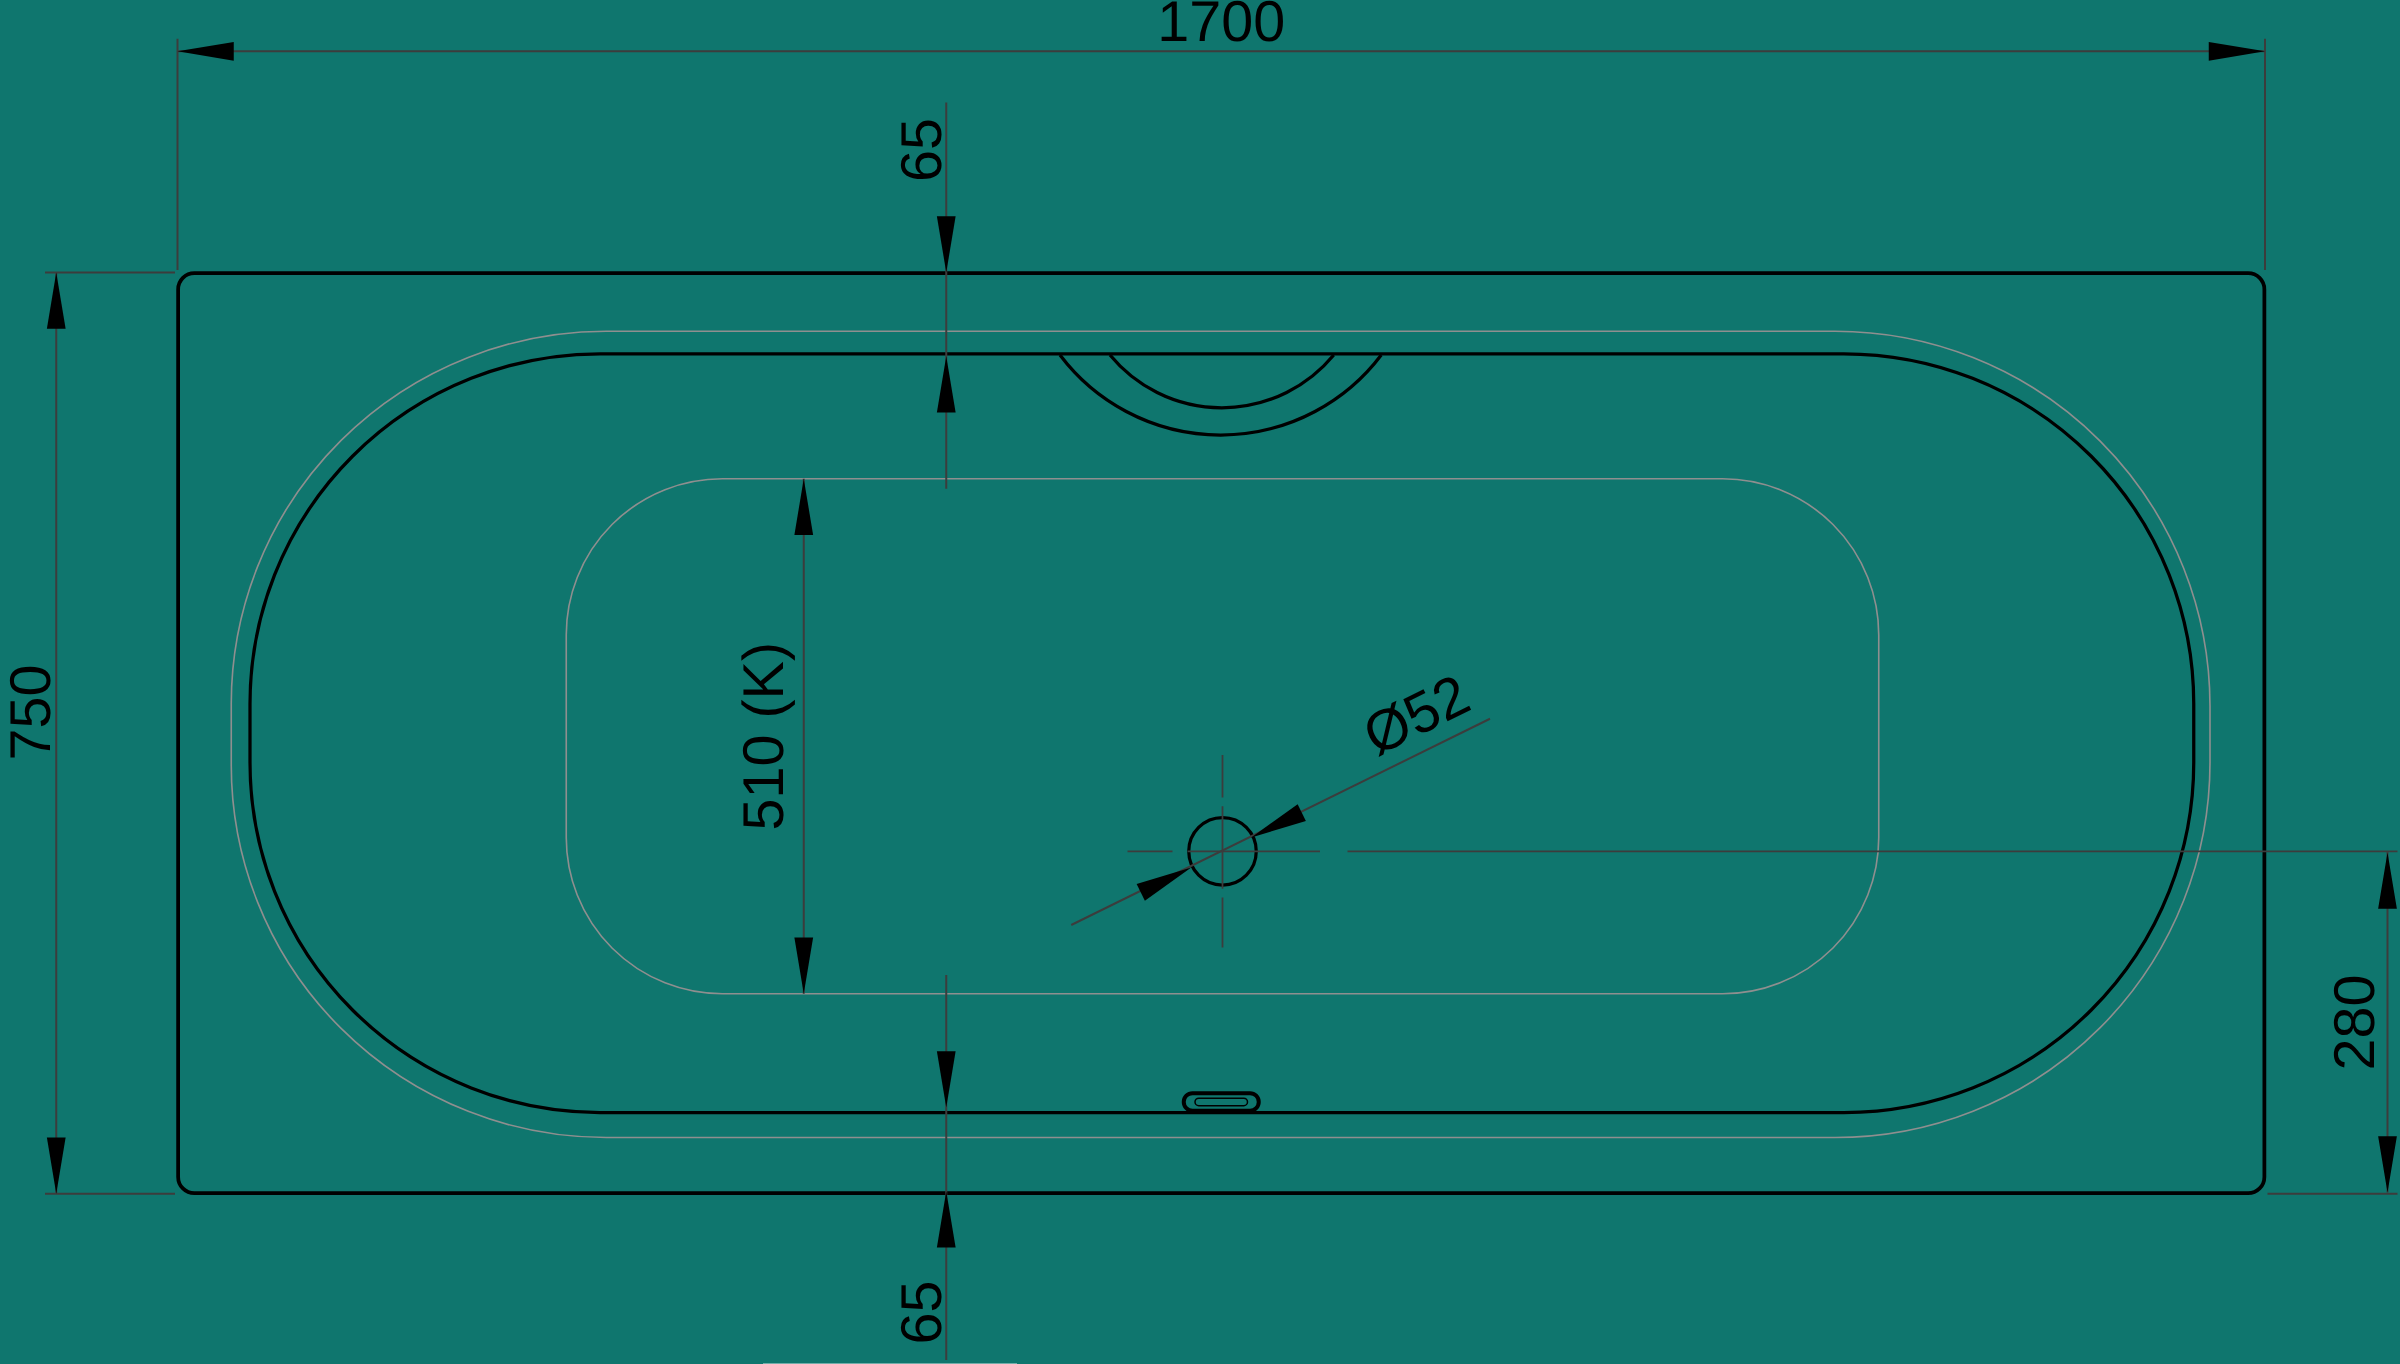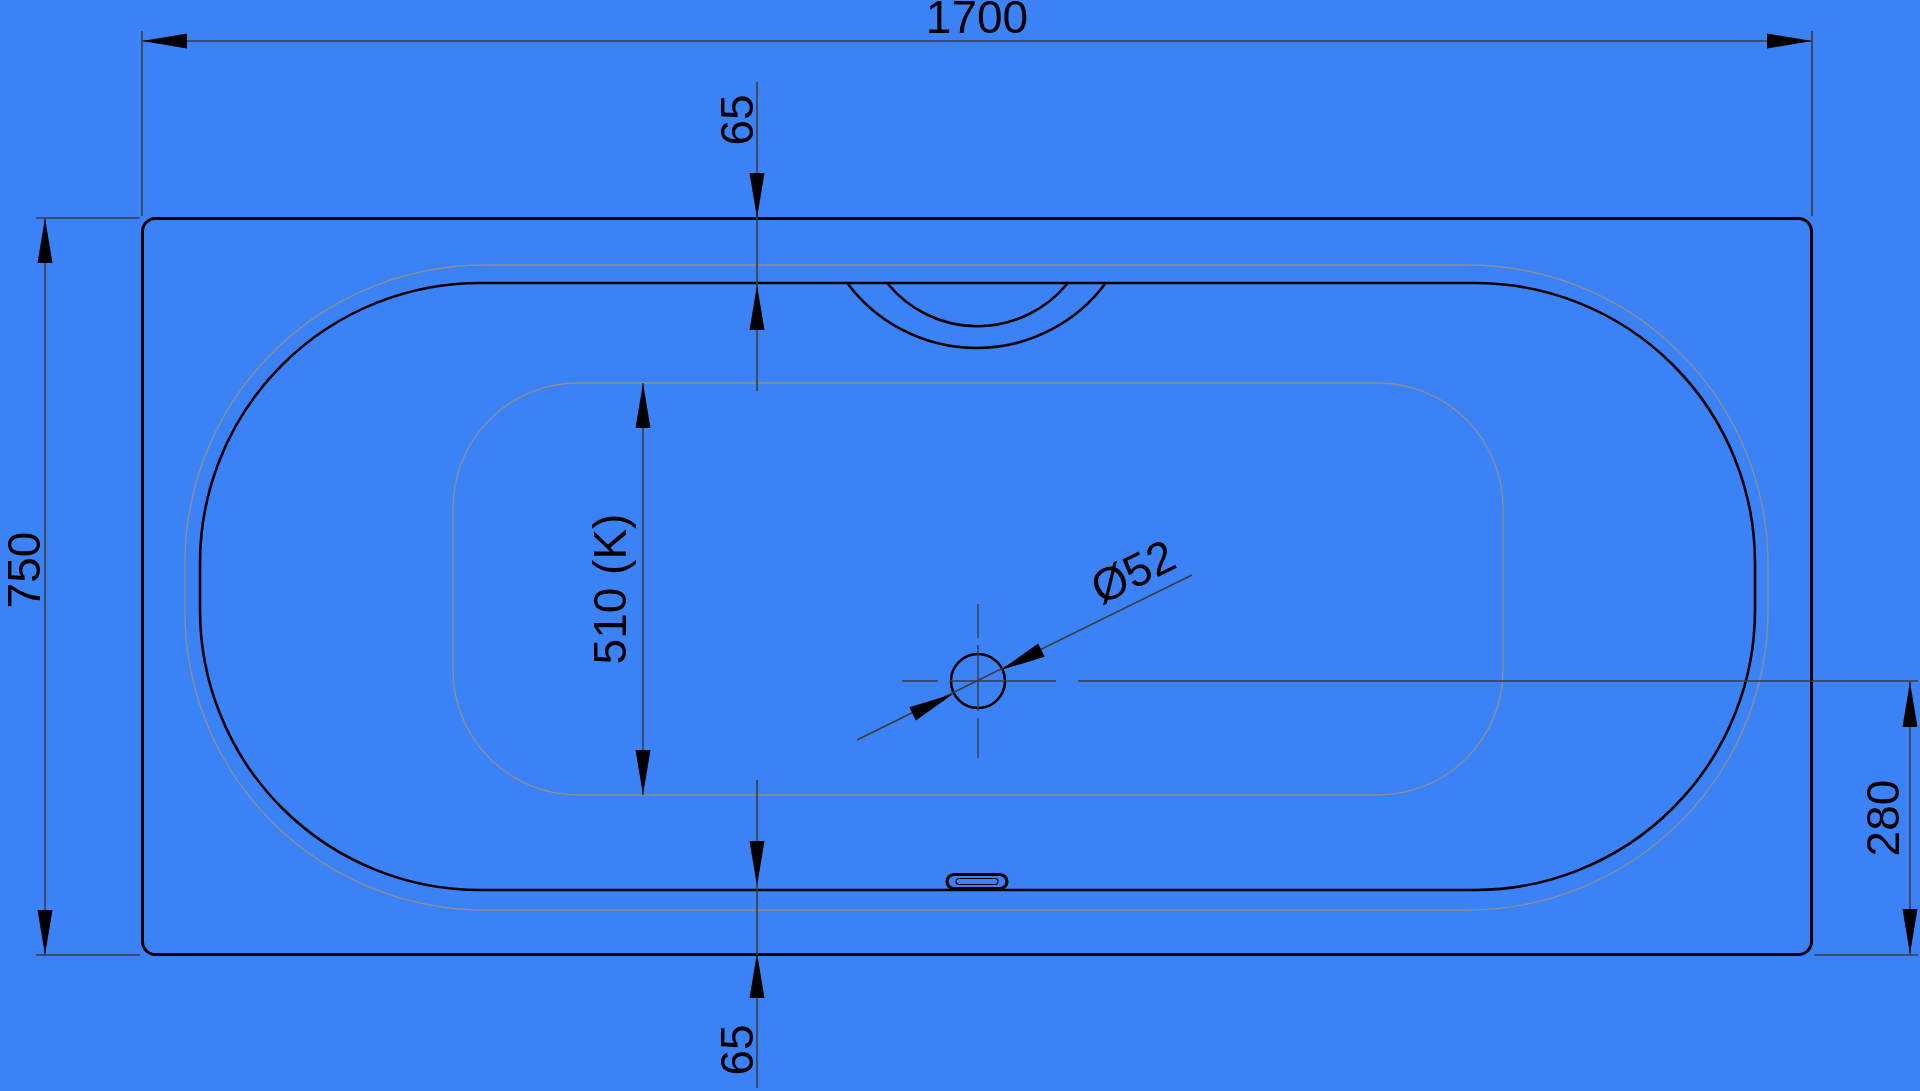--- a/index.html
+++ b/index.html
@@ -7,21 +7,21 @@
     padding: 0;
     background: #ffffff;
     width: 1920px;
     height: 1091px;
     overflow: hidden;
   }
   .drawing-stage {
     position: relative;
     width: 1920px;
     height: 1091px;
-    background: #3b82f6;
+    background: #0f766e;
   }
   svg { display: block; }
   .outline-bold   { fill: none; stroke: #000000; stroke-width: 3;   }
   .outline-med    { fill: none; stroke: #000000; stroke-width: 2.6; }
   .outline-thin   { fill: none; stroke: #8f8f8f; stroke-width: 1.3; }
   .dim-line       { fill: none; stroke: #3c3c3c; stroke-width: 1.6; }
   .center-line    { fill: none; stroke: #3c3c3c; stroke-width: 1.4; }
   .arrow          { fill: #000000; stroke: none; }
   .dim-text {
     font-family: "Liberation Sans", "DejaVu Sans", sans-serif;

